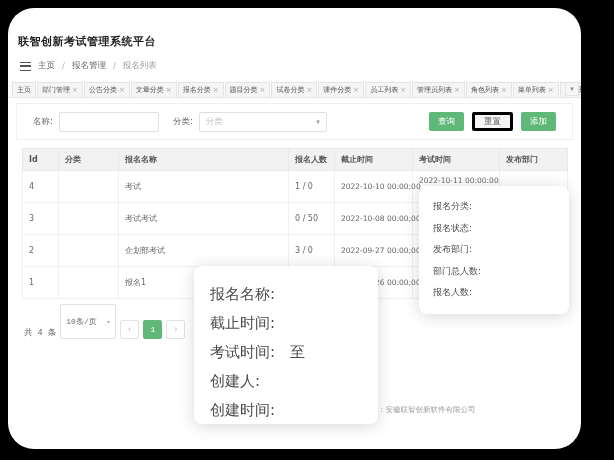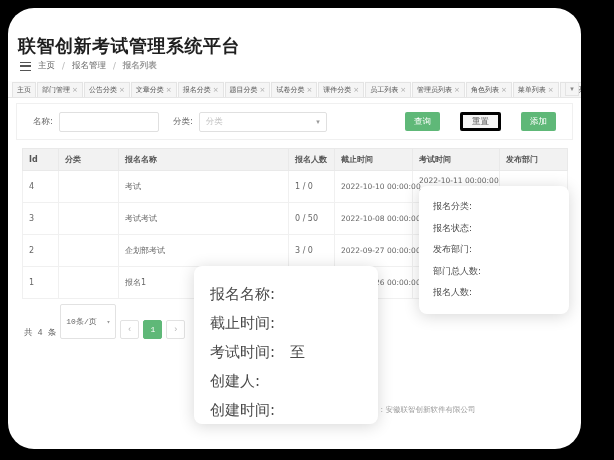--- a/index.html
+++ b/index.html
@@ -9,36 +9,36 @@
     position:relative;
     overflow:hidden;
     font-family:"DejaVu Sans","Liberation Sans",sans-serif;
   }
   .window {
     position:absolute; left:8px; top:8px; width:573px; height:441px;
     background:#fff; border-radius:26px; overflow:hidden;
   }
   .app-title {
     position:absolute; left:10px; top:26px;
-    font-size:18px; font-weight:bold; color:#1f1f1f; letter-spacing:.5px;
+    font-size:11px; font-weight:bold; color:#1f1f1f; letter-spacing:.5px;
   }
   .crumb-row {
     position:absolute; left:12px; top:51px; height:14px;
     display:flex; align-items:center; gap:7px; font-size:8.5px; color:#666;
   }
   .menu-icon {
     display:inline-block; width:11px; height:9px;
     border-top:1.5px solid #555; border-bottom:1.5px solid #555; position:relative; cursor:pointer;
   }
   .menu-icon::after {
     content:""; position:absolute; left:0; right:0; top:50%; margin-top:-0.75px; height:1.5px; background:#555;
   }
   .crumb-sep { color:#b5b5b5; }
   .crumb-item { cursor:pointer; }
-  .crumb-current { color:#9b9b9b;font-weight:bold; }
+  .crumb-current { color:#9b9b9b; }
 
   .tabbar {
     position:absolute; left:0; right:0; top:73px; height:17px;
     border-bottom:1px solid #e6e6e6; background:#fcfcfc;
     display:flex; align-items:flex-end; padding:0 18px 0 4px; gap:1px; overflow:hidden;
   }
   .tab {
     display:flex; align-items:center; gap:2px; height:15px; padding:0 4px;
     background:#f5f5f5; border:1px solid #e4e4e4; border-bottom:none;
     font-size:7px; color:#555; white-space:nowrap; cursor:pointer; flex-shrink:0;
@@ -60,21 +60,21 @@
     width:100px; height:20px; border:1px solid #e0e0e0; border-radius:2px;
     margin-right:14px; font-size:8.5px; padding:0 4px; outline:none; color:#333;
     font-family:"DejaVu Sans","Liberation Sans",sans-serif;
   }
   .f-select {
     width:128px; height:20px; border:1px solid #e0e0e0; border-radius:2px;
     display:flex; align-items:center; justify-content:space-between;
     padding:0 6px; color:#c2c2c2; cursor:pointer;
   }
   .f-select .arr { color:#999; font-size:7px; }
-  .btns { margin-left:auto; display:flex; gap:20px;justify-content:center; }
+  .btns { margin-left:auto; display:flex; gap:8px;justify-content:center; }
   .btn {
     height:19px; padding:0 9px; border-radius:2px; font-size:8.5px;
     display:flex; align-items:center; cursor:pointer; border:none;
     font-family:"DejaVu Sans","Liberation Sans",sans-serif;
   }
   .btn.green { background:#5FB878; color:#fff; }
   .btn.plain { background:#f5f5f5; border:3px solid #000000; color:#666; }
 
   table.grid {
     position:absolute; left:14px; top:140px; width:545px;

